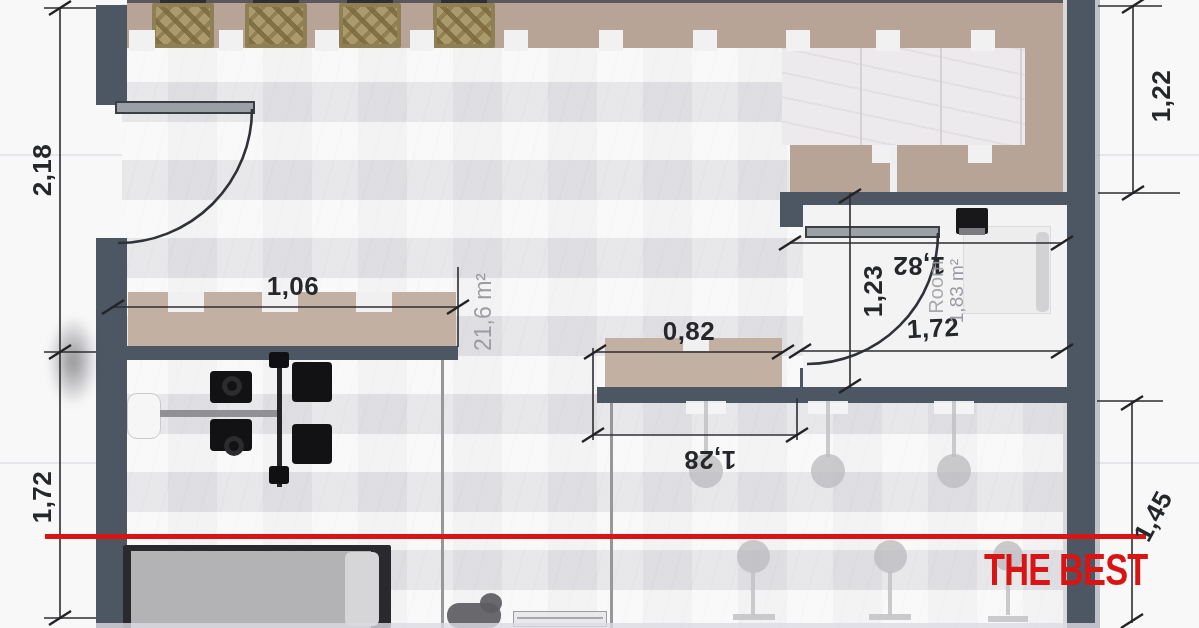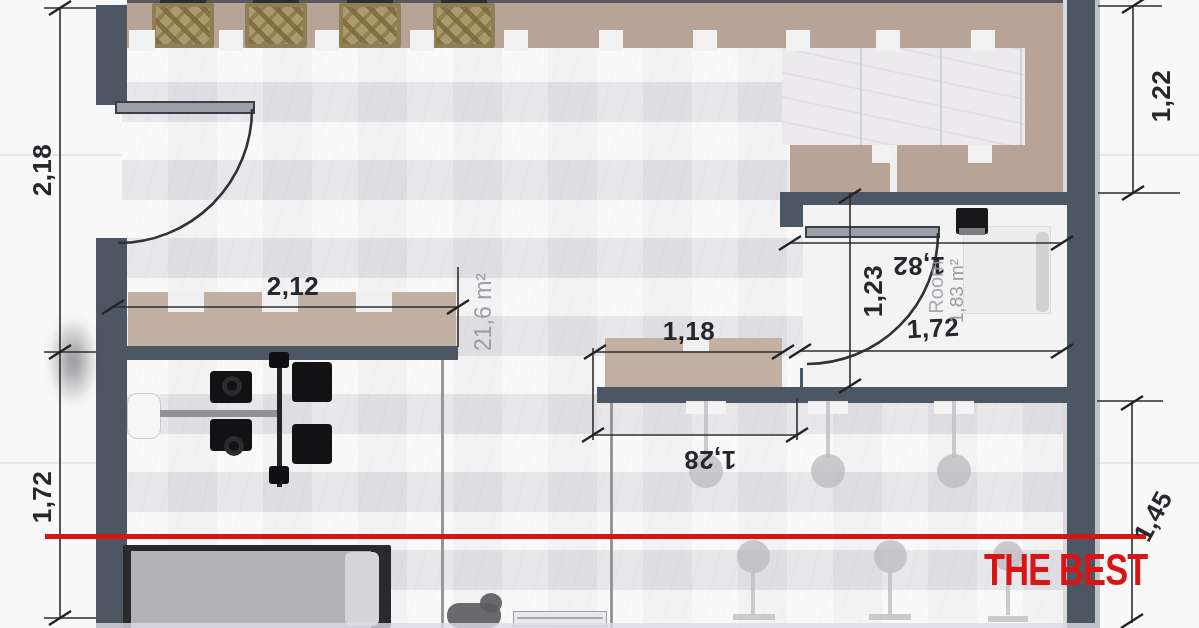--- a/index.html
+++ b/index.html
@@ -219,22 +219,22 @@
       <line x1="1121" y1="410" x2="1143" y2="396"></line>
         <line x1="1121" y1="628" x2="1143" y2="614"></line>
     </g>
   </svg>
 
   <div id="redline"></div>
   <div id="watermark">THE BEST</div>
 
   <div class="dim rot90" style="left:0;top:155px;">2,18</div>
   <div class="dim rot90" style="left:0;top:482px;">1,72</div>
-  <div class="dim" style="left:251px;top:271px;">2,12</div>
-  <div class="dim" style="left:647px;top:316px;">1,18</div>
+  <div class="dim" style="left:251px;top:271px;">1,06</div>
+  <div class="dim" style="left:647px;top:316px;">0,82</div>
   <div class="dim rot180" style="left:668px;top:445px;">1,28</div>
   <div class="dim rot180" style="left:877px;top:251px;">1,82</div>
   <div class="dim rot90" style="left:831px;top:276px;">1,23</div>
   <div class="dim" style="left:891px;top:313px;transform:rotate(-3deg);">1,72</div>
   <div class="dim rot90" style="left:1119px;top:81px;">1,22</div>
   <div class="dim" style="left:1111px;top:501px;transform:rotate(-62deg);">1,45</div>
 
   <div class="areaLabel rot90" style="left:438px;top:297px;width:90px;height:30px;font-size:23px;">21,6 m²</div>
   <div class="areaLabel rot90" style="left:896px;top:272px;width:80px;height:30px;font-size:20px;opacity:.85;">Room</div>
   <div class="areaLabel rot90" style="left:917px;top:276px;width:80px;height:30px;font-size:19px;">1,83 m²</div>

